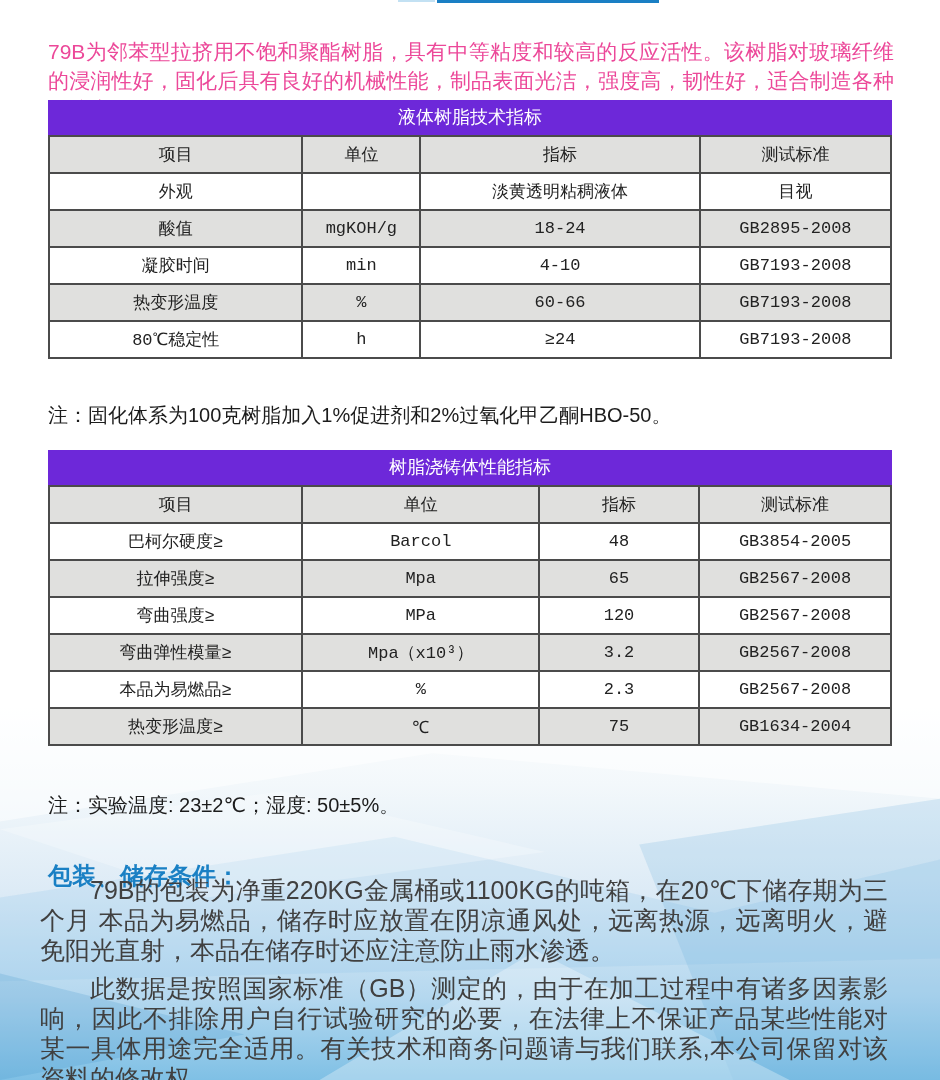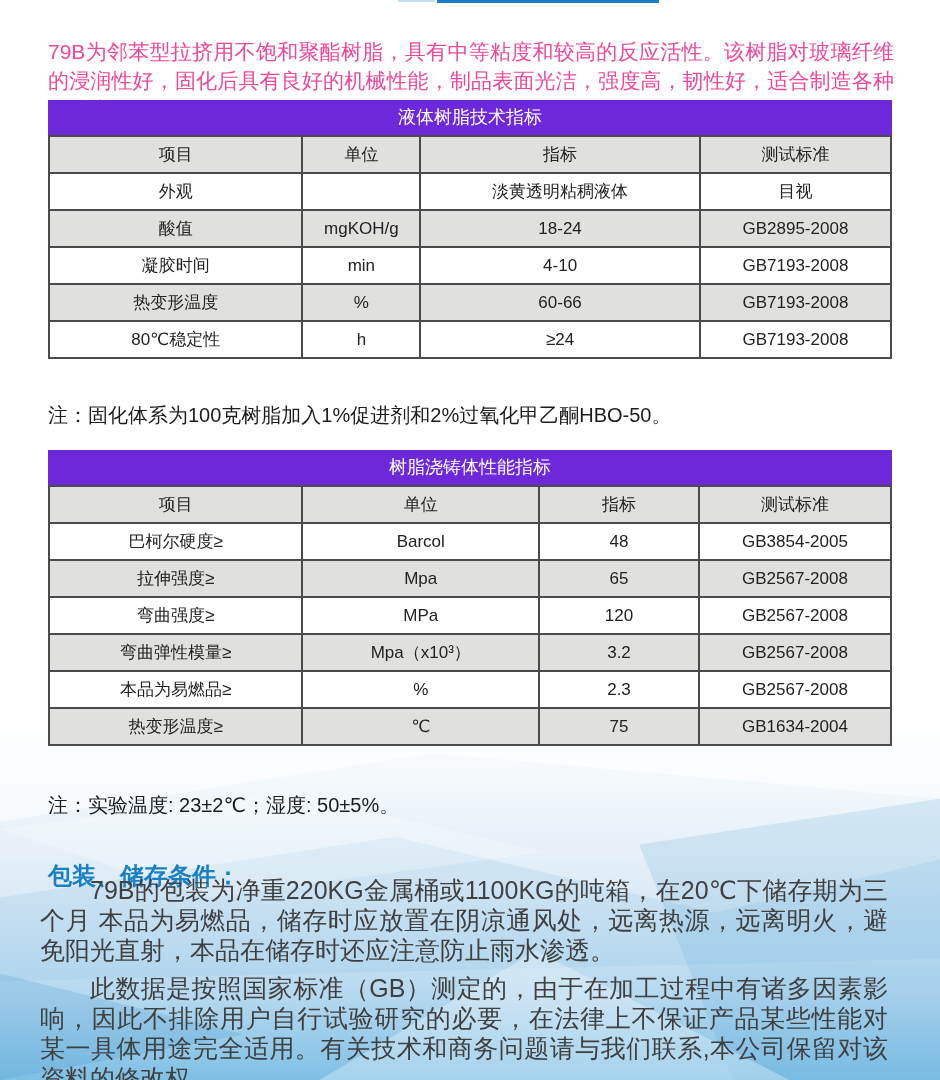--- a/index.html
+++ b/index.html
@@ -30,21 +30,21 @@
     font-size:21px; line-height:29px; text-align:justify; color:#ec4899;margin-top:24px;
   }
   
   .tablewrap { position:absolute; left:48px; width:844px; z-index:2; }
   .tw1 { top:100px; }
   .tw2 { top:450px; }
   .tbl-title {
     height:35px; line-height:35px; text-align:center;
     background:#6d28d9; color:#ffffff; font-size:18px;
   }
-  table { border-collapse:collapse; width:100%; table-layout:fixed; background:#86efac; }
+  table { border-collapse:collapse; width:100%; table-layout:fixed; background:#86efac;font-family:Liberation Mono, monospace; }
   th,td {
     border:2px solid #4b4b4b; height:35px; text-align:center;
     font-size:17px; font-weight:normal; color:#222222; padding:0 4px;
     overflow:hidden; white-space:nowrap;
   }
   tr:nth-child(odd)  th, tr:nth-child(odd)  td { background:#e0e0de; }
   tr:nth-child(even) th, tr:nth-child(even) td { background:#ffffff; }
   .t1 col:nth-child(1){ width:30.1%; } .t1 col:nth-child(2){ width:14.0%; }
   .t1 col:nth-child(3){ width:33.2%; } .t1 col:nth-child(4){ width:22.7%; }
   .t2 col:nth-child(1){ width:30.1%; } .t2 col:nth-child(2){ width:28.1%; }

